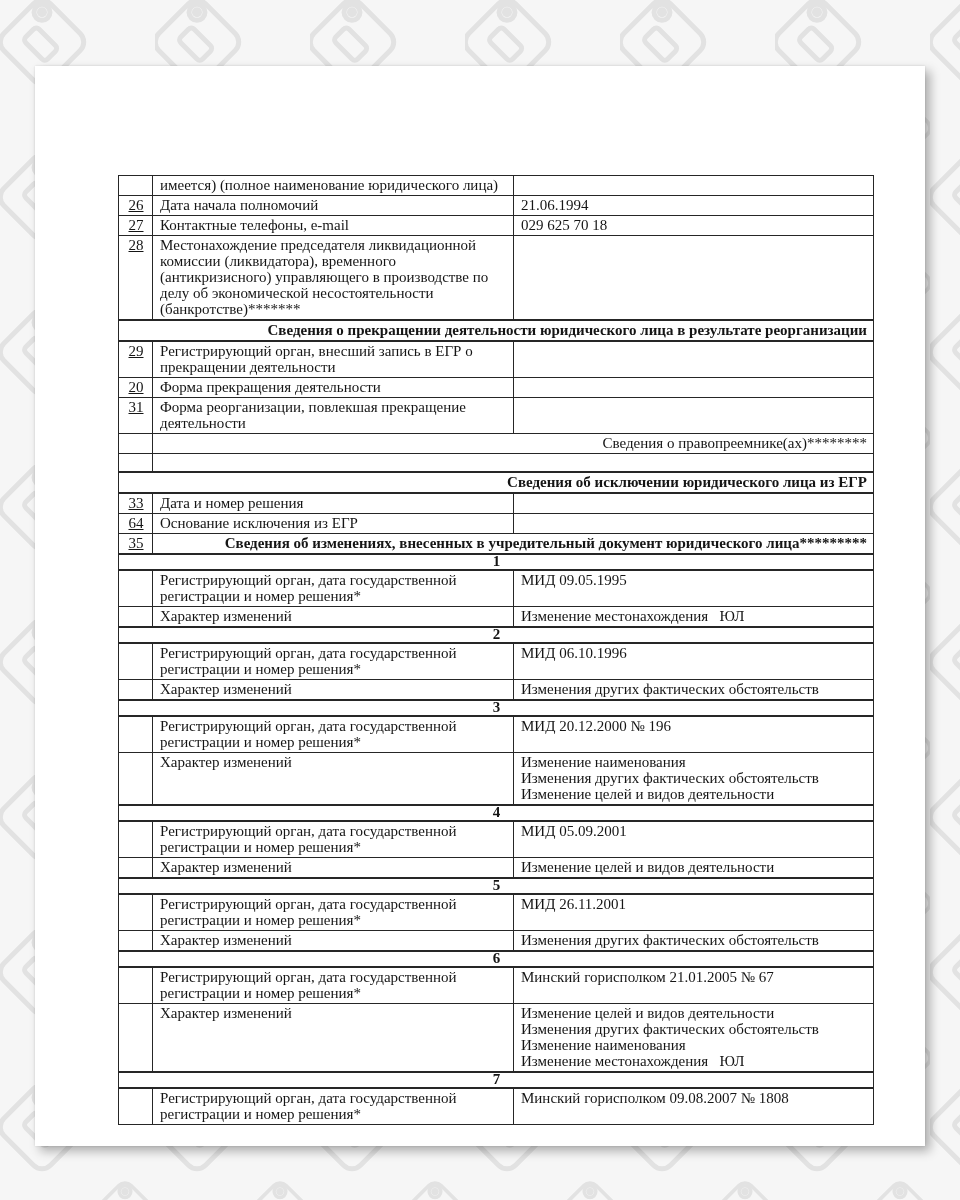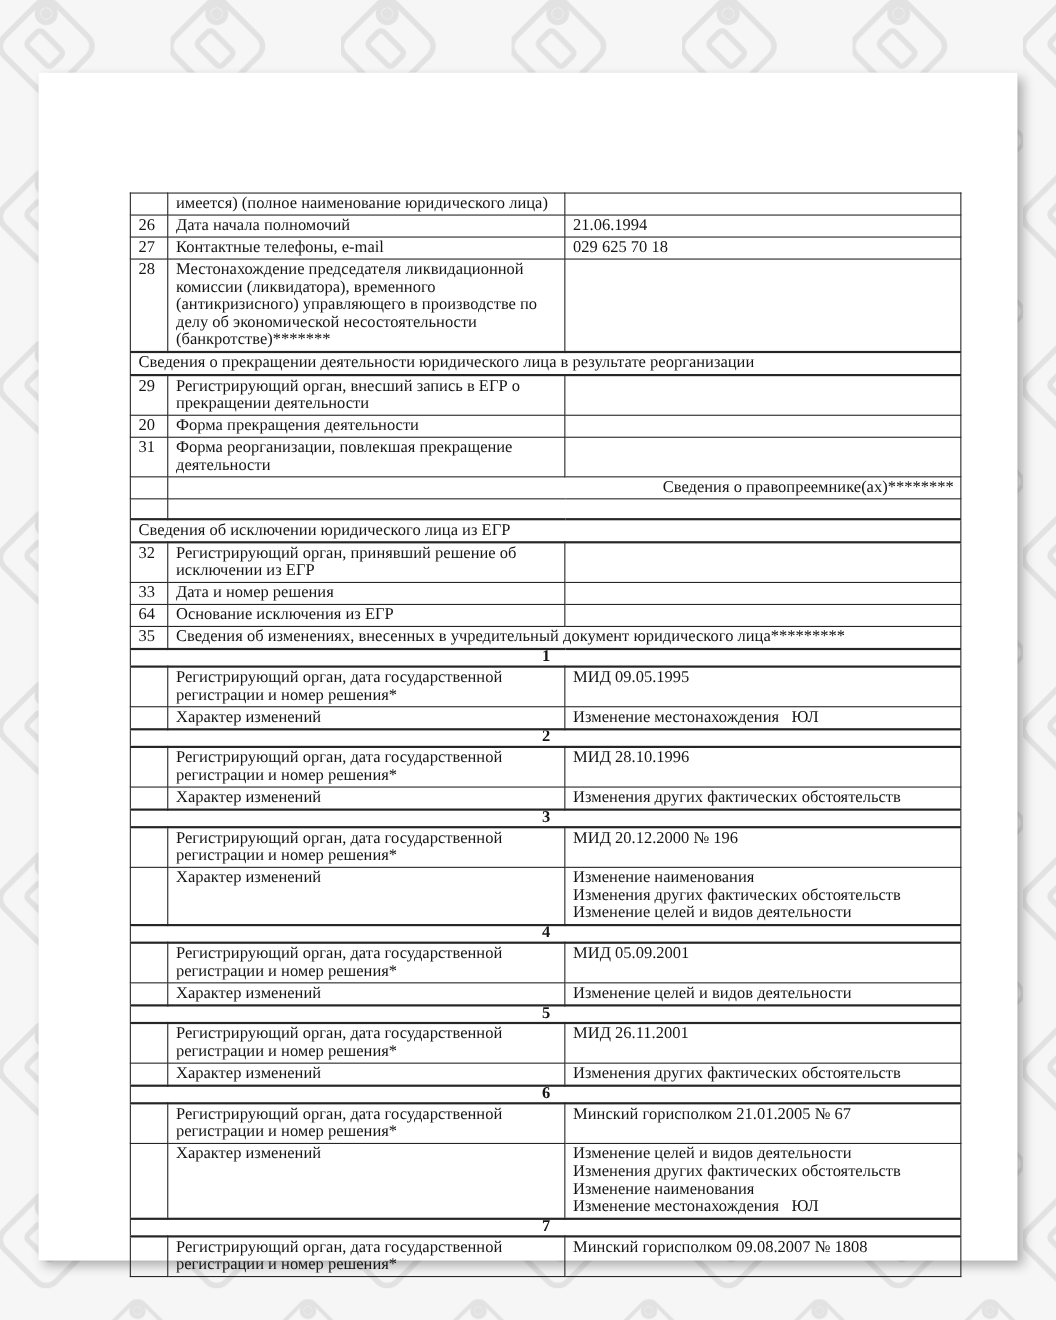--- a/index.html
+++ b/index.html
@@ -36,34 +36,35 @@
     color: #151515;
   }
   table.doc td {
     border: 1px solid #262626;
     padding: 1px 6px 2px 7px;
     vertical-align: top;
     overflow: hidden;
     word-wrap: break-word;
   }
   td.num {
-    text-align: left;
+    text-align: center;
     padding-left: 0;
     padding-right: 0;
+    text-decoration: underline;
   }
   td.val { white-space: pre-wrap; }
   tr.sec td {
-    font-weight: normal;
-    text-align: left;
+    font-weight: bold;
+    text-align: right;
     border-top-width: 2px;
     border-bottom-width: 2px;
   }
   td.title35 {
-    font-weight: normal;
-    text-align: left;
+    font-weight: bold;
+    text-align: right;
   }
   td.mergecenter { text-align: right; }
   tr.cnum td {
     font-weight: bold;
     text-align: center;
     line-height: 13px;
     padding-top: 0;
     padding-bottom: 1px;
     border-top-width: 2px;
     border-bottom-width: 2px;
@@ -152,25 +153,20 @@
 
     <tr class="emptyrow">
       <td class="num"></td>
       <td colspan="2"></td>
     </tr>
 
     <tr class="sec">
       <td colspan="3">Сведения об исключении юридического лица из ЕГР</td>
     </tr>
 
-    <tr>
-      <td class="num">32</td>
-      <td>Регистрирующий орган, принявший решение об исключении из ЕГР</td>
-      <td class="val"></td>
-    </tr>
 
     <tr>
       <td class="num">33</td>
       <td>Дата и номер решения</td>
       <td class="val"></td>
     </tr>
 
     <tr>
       <td class="num">64</td>
       <td>Основание исключения из ЕГР</td>
@@ -195,21 +191,21 @@
       <td>Характер изменений</td>
       <td class="val">Изменение местонахождения   ЮЛ</td>
     </tr>
 
     <tr class="cnum">
       <td colspan="3">2</td>
     </tr>
     <tr>
       <td class="num"></td>
       <td>Регистрирующий орган, дата государственной регистрации и номер решения*</td>
-      <td class="val">МИД 28.10.1996</td>
+      <td class="val">МИД 06.10.1996</td>
     </tr>
     <tr>
       <td class="num"></td>
       <td>Характер изменений</td>
       <td class="val">Изменения других фактических обстоятельств</td>
     </tr>
 
     <tr class="cnum">
       <td colspan="3">3</td>
     </tr>

